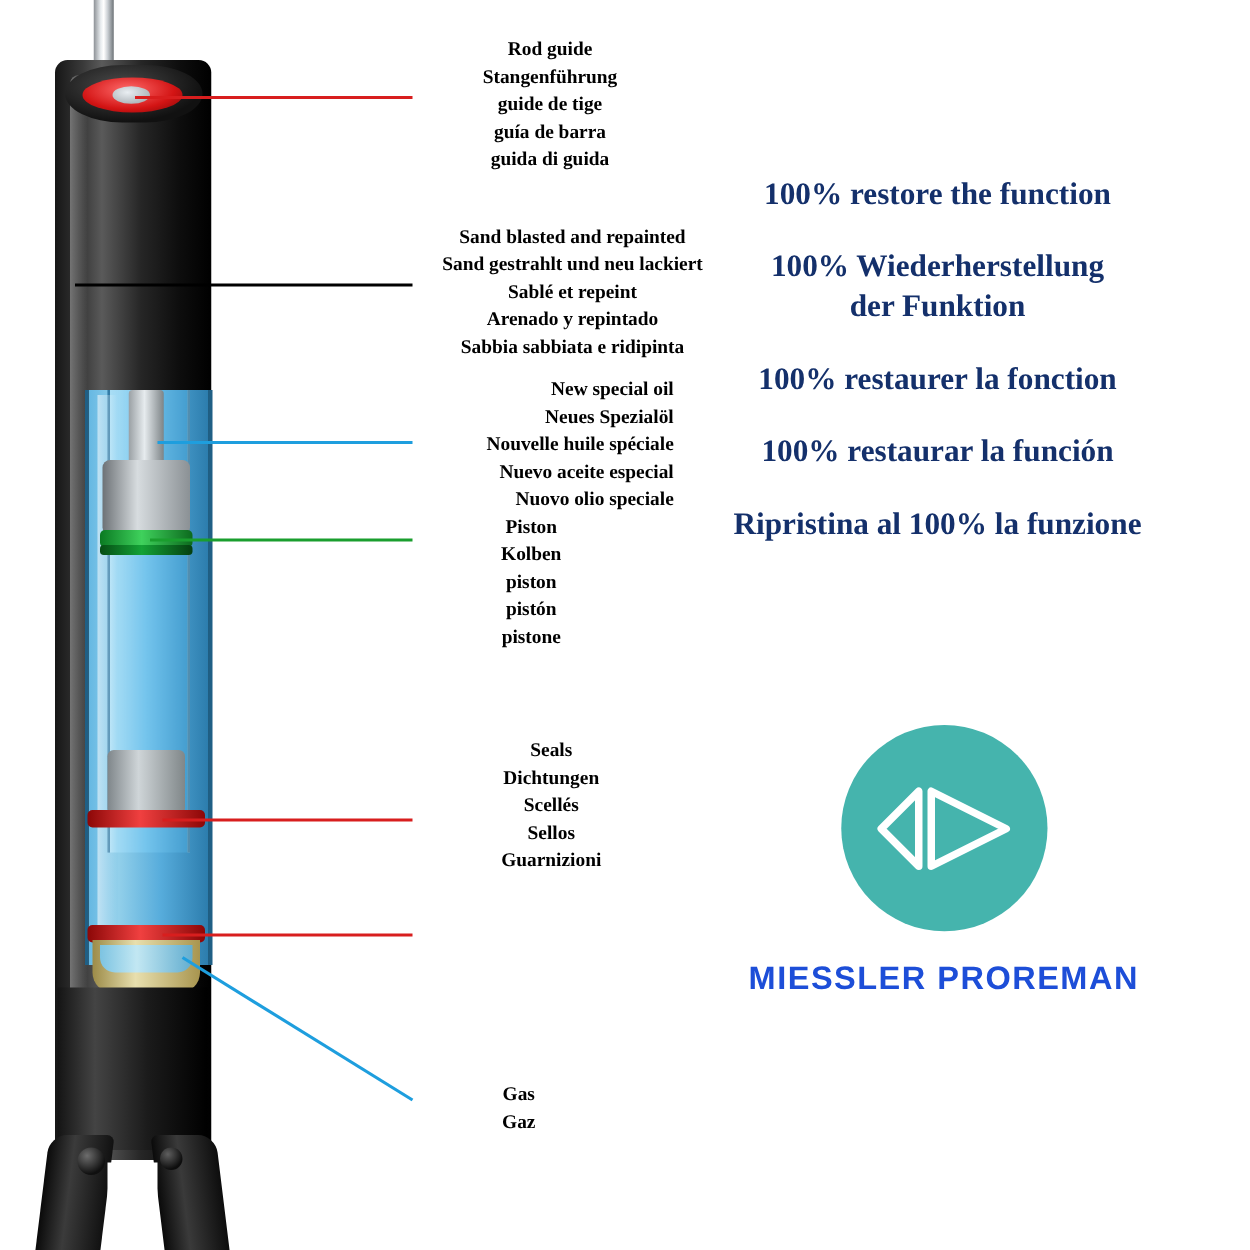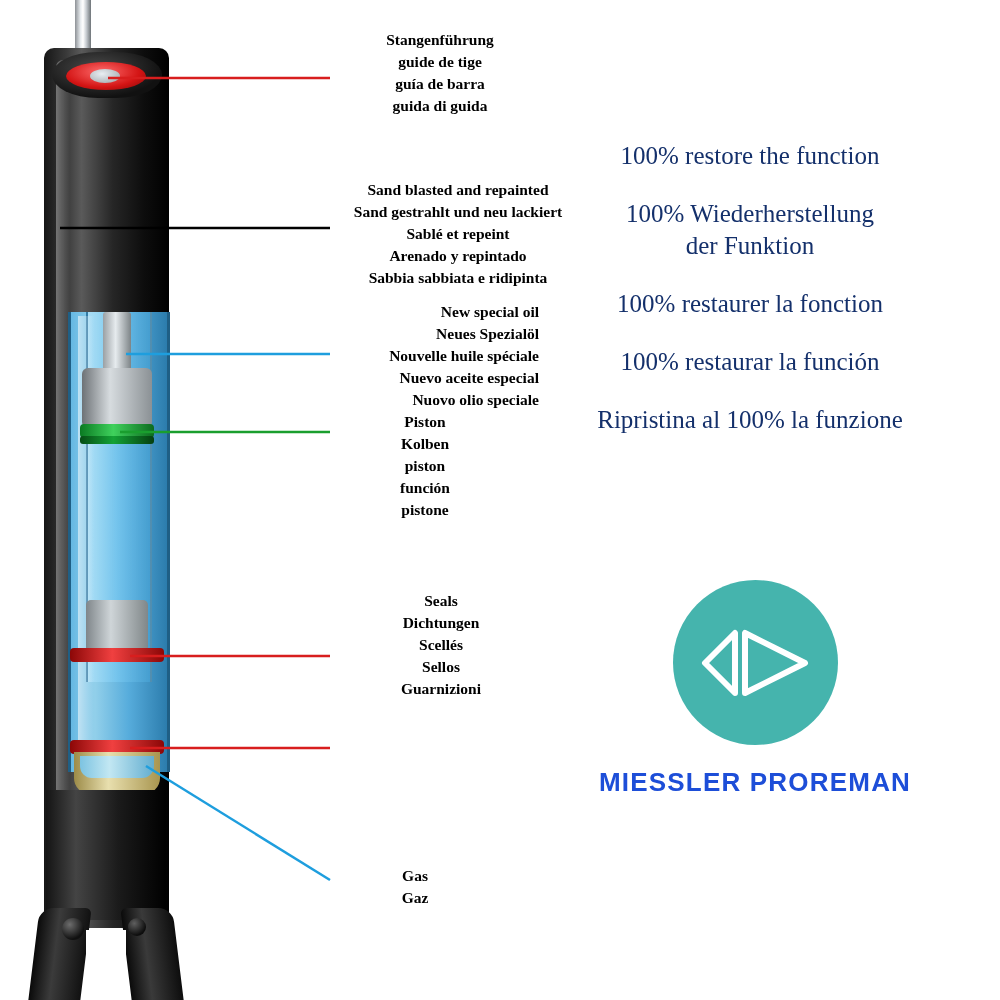--- a/index.html
+++ b/index.html
@@ -142,21 +142,21 @@
     font-size:15.5px;
     line-height:22px;
     font-family:"Liberation Serif", serif;
   }
   .callout div{white-space:nowrap;}
 
   
   .slogans{position:absolute;left:520px;top:140px;width:460px;text-align:center;}
   .slogan{
     color:#14306b;
-    font-weight:normal;
+    font-weight:bold;
     font-family:"Liberation Serif", serif;
     font-size:25px;
     line-height:32px;
     margin-bottom:26px;
   }
 
   
   .brand{position:absolute;left:595px;top:580px;width:320px;text-align:center;}
   .brand-circle{
     width:165px;height:165px;border-radius:50%;
@@ -210,20 +210,21 @@
     <path d="M120 432 L330 432" stroke="#1a9e2e" stroke-width="2.5" fill="none"></path>
 
     <path d="M130 656 L330 656" stroke="#d81e1e" stroke-width="2.5" fill="none"></path>
 
     <path d="M130 748 L330 748" stroke="#d81e1e" stroke-width="2.5" fill="none"></path>
 
     <path d="M146 766 L330 880" stroke="#1e9ede" stroke-width="2.5" fill="none"></path>
   </svg>
 
   <div class="callout" style="left:340px;top:29px;width:200px;">
+    <div>Rod guide</div>
     <div>Stangenführung</div>
     <div>guide de tige</div>
     <div>guía de barra</div>
     <div>guida di guida</div>
   </div>
 
   <div class="callout" style="left:328px;top:179px;width:260px;">
     <div>Sand blasted and repainted</div>
     <div>Sand gestrahlt und neu lackiert</div>
     <div>Sablé et repeint</div>
@@ -236,21 +237,21 @@
     <div>Neues Spezialöl</div>
     <div>Nouvelle huile spéciale</div>
     <div>Nuevo aceite especial</div>
     <div>Nuovo olio speciale</div>
   </div>
 
   <div class="callout" style="left:340px;top:411px;width:170px;">
     <div>Piston</div>
     <div>Kolben</div>
     <div>piston</div>
-    <div>función</div>
+    <div>pistón</div>
     <div>pistone</div>
   </div>
 
   <div class="callout" style="left:356px;top:590px;width:170px;">
     <div>Seals</div>
     <div>Dichtungen</div>
     <div>Scellés</div>
     <div>Sellos</div>
     <div>Guarnizioni</div>
   </div>

